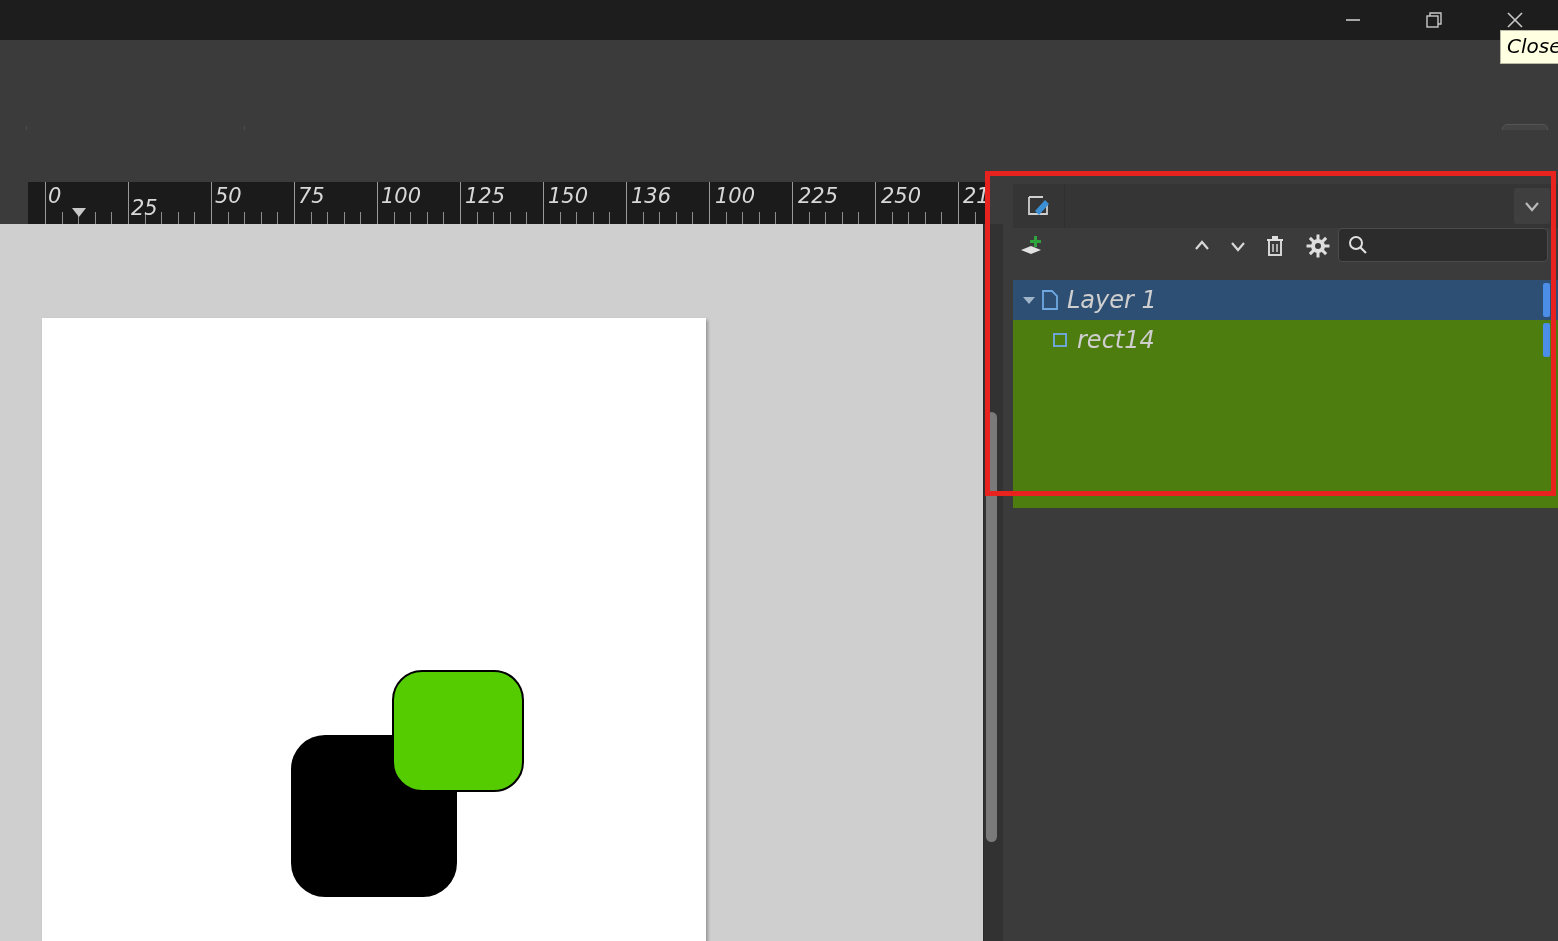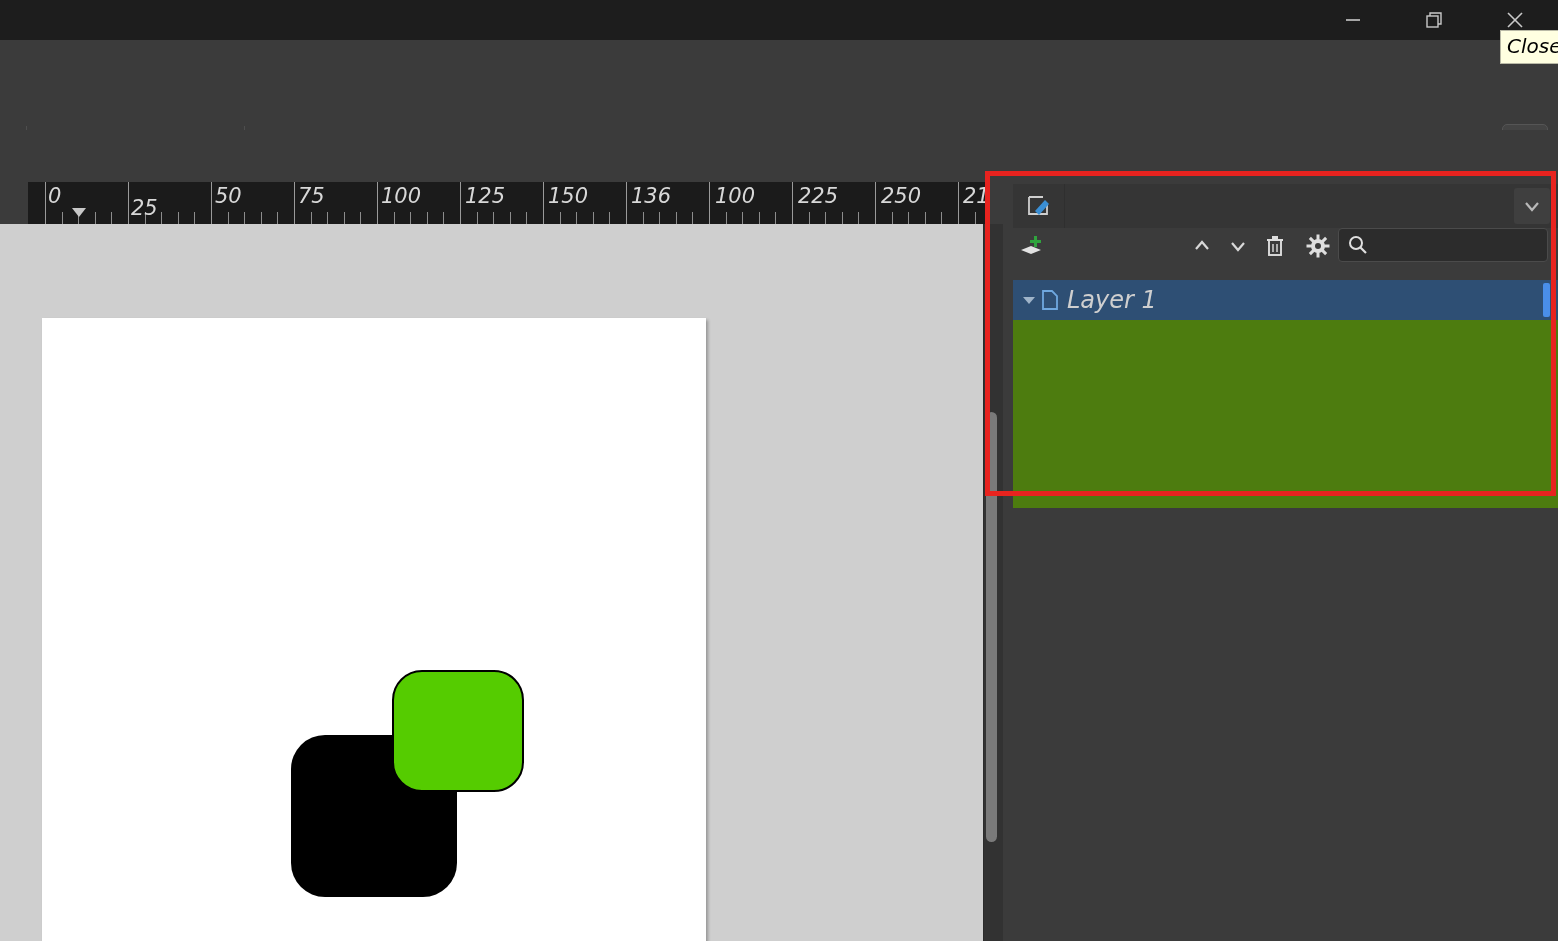--- a/index.html
+++ b/index.html
@@ -511,16 +511,26 @@
       <div class="lrow sel">
         <span class="arrow"></span>
         <span class="ind" style="margin-right: 8px;">
           <svg width="18" height="20" viewBox="0 0 18 20" style="display:block">
             <path d="M2 1 h9 l5 5 v13 H2 Z" fill="none" stroke="#6fa8e0" stroke-width="1.8"></path>
           </svg>
         </span>
         <span>Layer 1</span>
         <span class="blue-bar"></span>
       </div>
+      <div class="lrow">
+        <span style="display: inline-block; width: 38px;"></span>
+        <span class="ind" style="margin-right: 8px;">
+          <svg width="18" height="18" viewBox="0 0 18 18" style="display:block">
+            <rect x="3" y="3" width="12" height="12" fill="none" stroke="#6fa8e0" stroke-width="1.9"></rect>
+          </svg>
+        </span>
+        <span>rect14</span>
+        <span class="blue-bar"></span>
+      </div>
     </div>
 
   <div class="redbox"></div>
 </div>
 
 </body></html>

